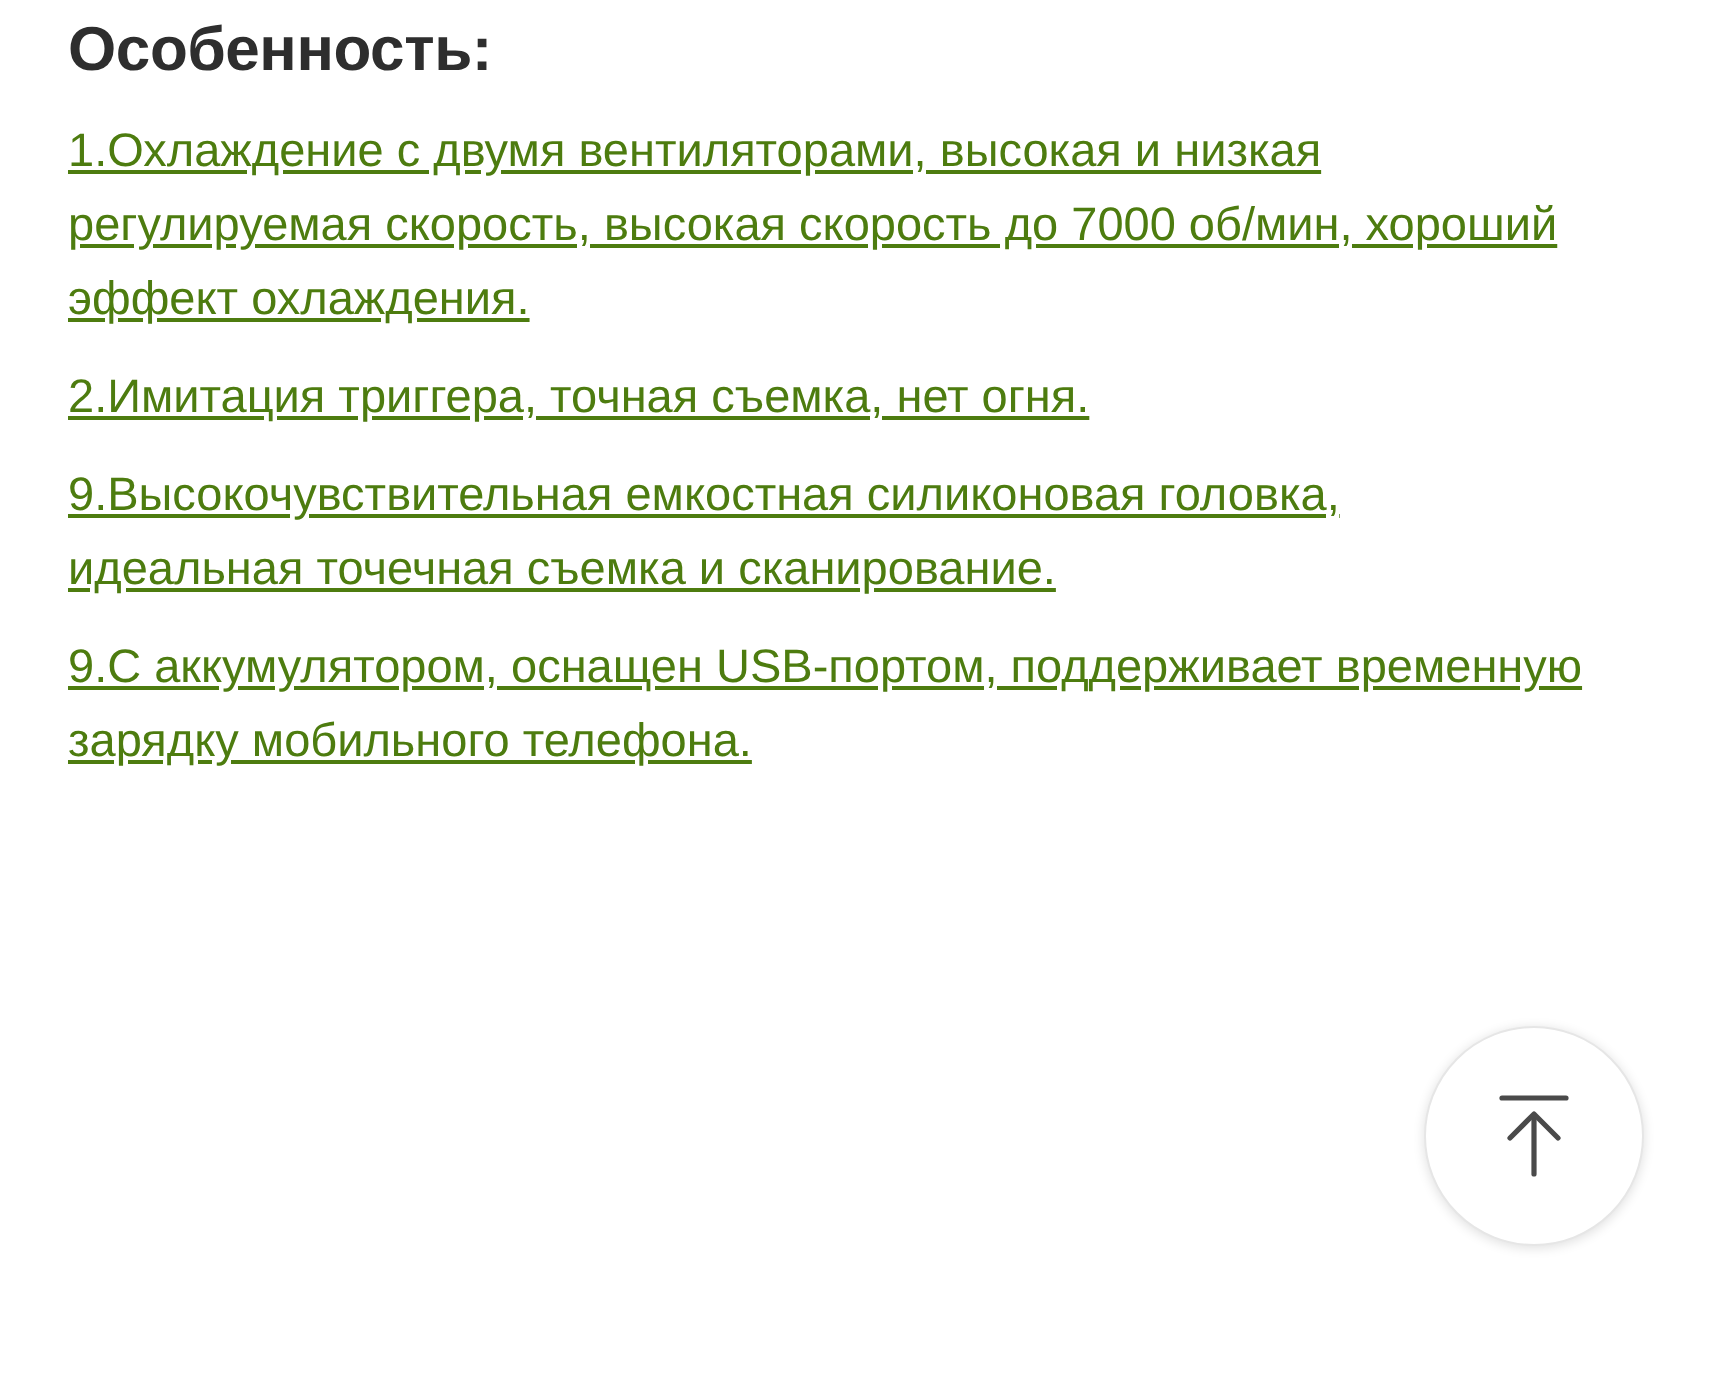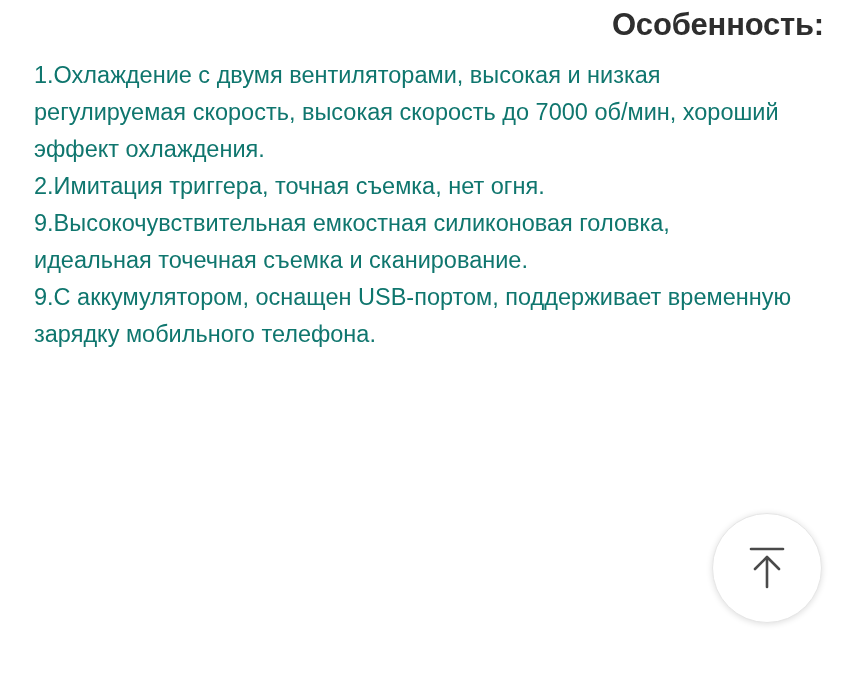--- a/index.html
+++ b/index.html
@@ -28,32 +28,32 @@
     top: 0;
     width: 790px;
   }
   .doc-title {
     font-size: 31px;
     font-weight: bold;
     color: #2e2e2e;
     letter-spacing: -0.2px;
     margin: 6px 0 14px 0;
     line-height: 1.2;
-    text-align: right;
   }
   .para {
     font-size: 23.5px;
     line-height: 37px;
-    color: #0f766e;
+    color: #4d7c0f;
     margin: 0;
     letter-spacing: 0px;
     max-width: 760px;
+    text-decoration: underline;
   }
   .para + .para {
-    margin-top: 0px;
+    margin-top: 12px;
   }
   .scroll-top-btn {
     position: absolute;
     left: 712px;
     top: 513px;
     width: 110px;
     height: 110px;
     border-radius: 50%;
     background: #ffffff;
     border: 1px solid #e6e6e6;

